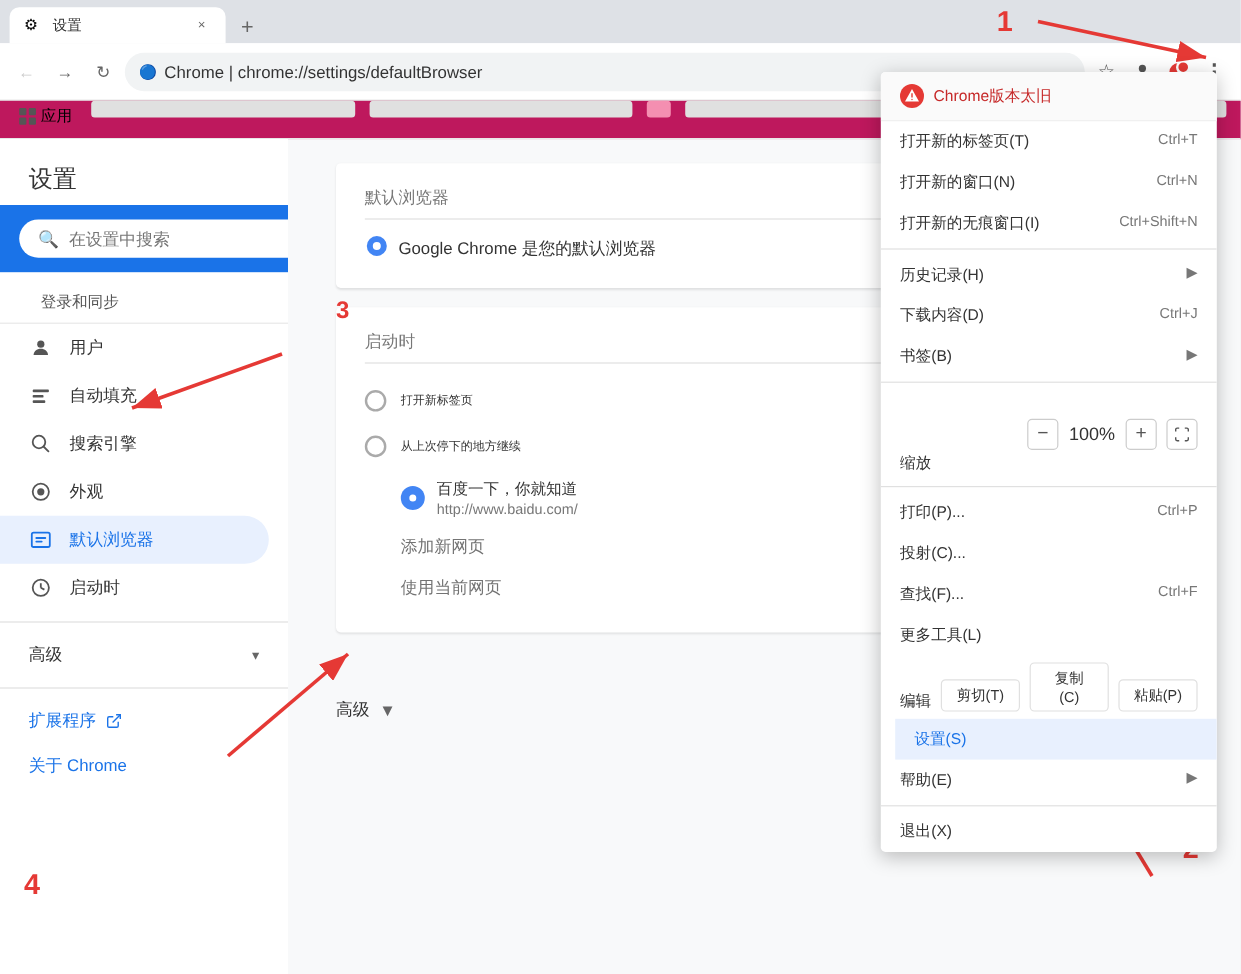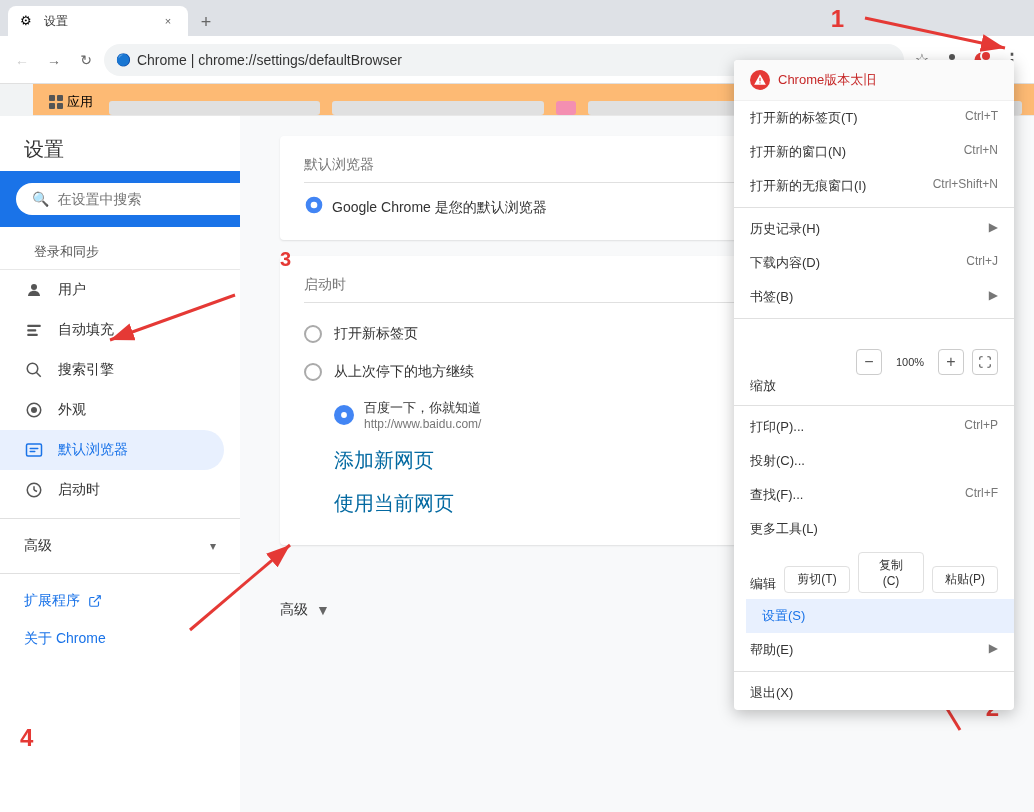--- a/index.html
+++ b/index.html
@@ -24,21 +24,21 @@
     .address-bar { flex: 1; height: 32px; background: #f1f3f4; border-radius: 16px; display: flex; align-items: center; padding: 0 12px; gap: 6px; }
     .address-text { font-size: 14px; color: #333; flex: 1; }
     .address-icon { color: #666; font-size: 12px; }
     .toolbar-right { display: flex; align-items: center; gap: 2px; }
     .toolbar-btn { width: 28px; height: 28px; border-radius: 50%; display: flex; align-items: center; justify-content: center; cursor: pointer; color: #555; font-size: 16px; }
     .toolbar-btn.red-dot { position: relative; }
     .toolbar-btn.red-dot::after { content: ''; position: absolute; top: 4px; right: 4px; width: 8px; height: 8px; background: #e53935; border-radius: 50%; border: 2px solid #fff; }
     .menu-btn { width: 28px; height: 28px; border-radius: 50%; display: flex; align-items: center; justify-content: center; cursor: pointer; color: #555; font-size: 18px; font-weight: bold; }
 
     
-    .bookmarks-bar { background: #fdba74; height: 32px; display: flex; align-items: flex-end; padding: 0 8px; gap: 4px; border-bottom: 1px solid #e8e8e8; margin-left: 33px; }
+    .bookmarks-bar { background: #be185d; height: 32px; display: flex; align-items: flex-start; padding: 0 8px; gap: 4px; border-bottom: 1px solid #e8e8e8; }
     .bookmark-apps { display: flex; align-items: center; gap: 4px; padding: 4px 8px; cursor: pointer; }
     .bookmark-apps-icon { width: 14px; height: 14px; display: grid; grid-template-columns: 1fr 1fr; gap: 2px; }
     .bookmark-apps-dot { background: #555; border-radius: 1px; }
     .bookmark-placeholder { flex: 1; height: 14px; background: #e0e0e0; border-radius: 3px; margin: 0 4px; }
 
     
     .main-content { display: flex; flex: 1; overflow: hidden; }
 
     
     .sidebar { width: 240px; background: #fff; display: flex; flex-direction: column; padding: 8px 0; overflow-y: auto; }
@@ -59,28 +59,28 @@
     .page-content { flex: 1; background: #f8f9fa; overflow-y: auto; padding: 0; }
     .content-inner { padding: 20px 40px; }
     .section-title { font-size: 14px; color: #777; margin-bottom: 12px; border-bottom: 1px solid #e0e0e0; padding-bottom: 8px; }
     .settings-card { background: #fff; border-radius: 4px; padding: 20px 24px; margin-bottom: 16px; box-shadow: 0 1px 2px rgba(0,0,0,0.1); }
     .default-browser-text { font-size: 14px; color: #333; display: flex; align-items: center; gap: 8px; }
     .default-browser-icon { color: #4285f4; font-size: 18px; }
     .radio-option { display: flex; align-items: center; gap: 12px; padding: 10px 0; }
     .radio-circle { width: 18px; height: 18px; border-radius: 50%; border: 2px solid #aaa; display: flex; align-items: center; justify-content: center; flex-shrink: 0; }
     .radio-circle.selected { border-color: #1a73e8; background: #1a73e8; }
     .radio-circle.selected::after { content: ''; width: 8px; height: 8px; background: #fff; border-radius: 50%; display: block; }
-    .radio-label { font-size: 14px; color: #333; }
+    .radio-label { font-size: 10px; color: #333; }
     .startup-url-item { display: flex; align-items: center; gap: 10px; padding: 8px 0 8px 30px; }
     .startup-url-icon { width: 20px; height: 20px; background: #4285f4; border-radius: 50%; display: flex; align-items: center; justify-content: center; color: white; font-size: 11px; }
     .startup-url-info { flex: 1; }
     .startup-url-name { font-size: 13px; color: #333; }
     .startup-url-addr { font-size: 12px; color: #777; }
     .startup-more-btn { width: 24px; height: 24px; display: flex; align-items: center; justify-content: center; border-radius: 50%; cursor: pointer; color: #666; font-size: 16px; }
-    .link-btn { color: #0369a1; font-size: 20px; cursor: pointer; padding: 8px 0 8px 30px; display: block; }
+    .link-btn { color: #737373; font-size: 14px; cursor: pointer; padding: 8px 0 8px 30px; display: block; }
     .advanced-section { display: flex; align-items: center; gap: 8px; padding: 20px 40px; font-size: 14px; color: #333; cursor: pointer; }
     .advanced-arrow { color: #666; }
 
     
     .annotation { position: absolute; font-size: 24px; font-weight: bold; color: #e53935; pointer-events: none; z-index: 100; }
 
     
     .context-menu { position: absolute; right: 20px; top: 60px; width: 280px; background: #fff; border-radius: 4px; box-shadow: 0 4px 16px rgba(0,0,0,0.25); z-index: 200; overflow: hidden; }
     .menu-header { display: flex; align-items: center; gap: 8px; padding: 10px 16px; background: #fafafa; border-bottom: 1px solid #f0f0f0; }
     .menu-header-icon { width: 20px; height: 20px; background: #e53935; border-radius: 50%; display: flex; align-items: center; justify-content: center; color: white; font-size: 12px; flex-shrink: 0; }
@@ -89,21 +89,21 @@
     .menu-item.active { background: #e8f0fe; margin-left: 12px; }
     .menu-item.active .menu-item-label { color: #1a73e8; }
     .menu-item-label { flex: 1; }
     .menu-item-shortcut { color: #777; font-size: 12px; }
     .menu-item-arrow { color: #777; font-size: 12px; }
     .menu-divider { height: 1px; background: #e0e0e0; margin: 4px 0; }
     .menu-zoom { display: flex; align-items: center; justify-content: space-between; padding: 6px 16px; }
     .zoom-label { font-size: 13px; color: #333; margin-top: 48px; }
     .zoom-controls { display: flex; align-items: center; gap: 8px; }
     .zoom-btn { width: 26px; height: 26px; border: 1px solid #ccc; border-radius: 4px; display: flex; align-items: center; justify-content: center; cursor: pointer; font-size: 16px; color: #555; }
-    .zoom-value { font-size: 11px; color: #333; min-width: 40px; text-align: center; }
+    .zoom-value { font-size: 15px; color: #333; min-width: 40px; text-align: center; }
     .zoom-expand { width: 26px; height: 26px; border: 1px solid #ccc; border-radius: 4px; display: flex; align-items: center; justify-content: center; cursor: pointer; }
     .edit-row { display: flex; align-items: flex-end; padding: 6px 16px; gap: 8px; }
     .edit-label { font-size: 13px; color: #333; }
     .edit-btn { flex: 1; padding: 4px 12px; border: 1px solid #e0e0e0; border-radius: 4px; text-align: center; cursor: pointer; font-size: 12px; color: #333; }
 
     
     .red-arrow { position: absolute; pointer-events: none; z-index: 150; }
 
     
     .settings-search { background: #1a73e8; padding: 12px 16px; display: flex; align-items: center; }

